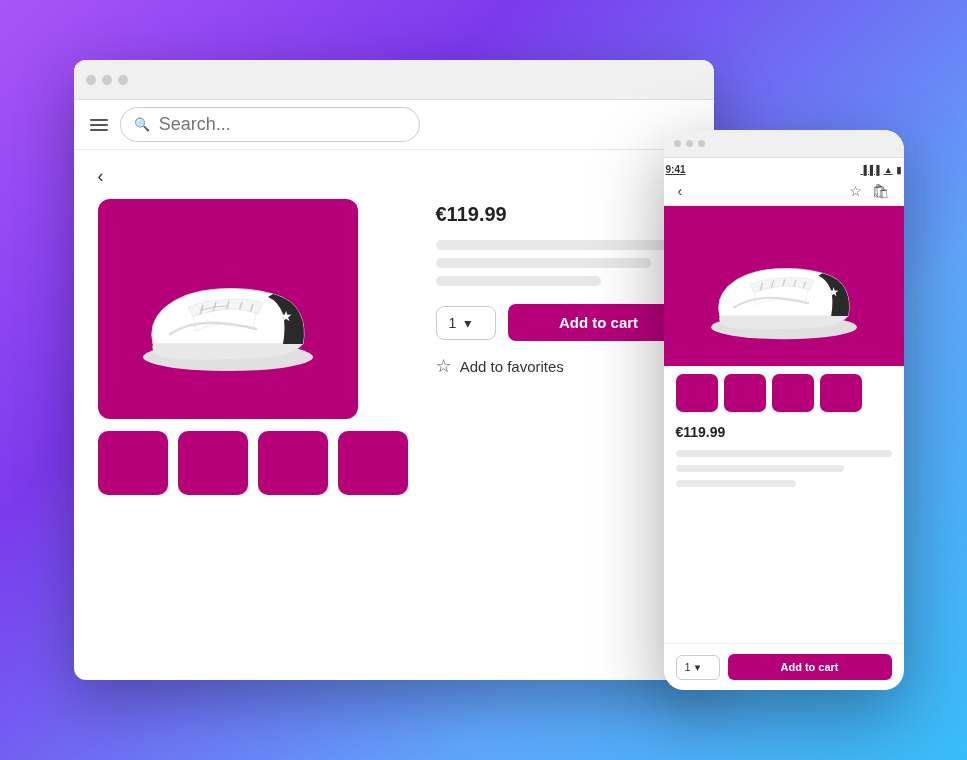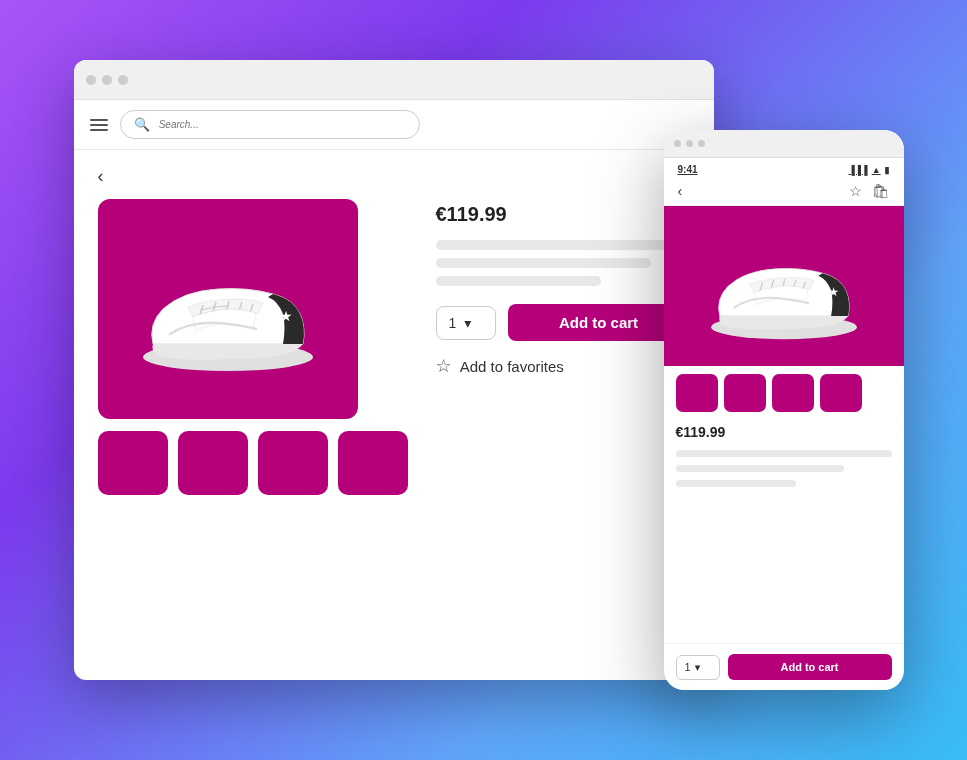--- a/index.html
+++ b/index.html
@@ -83,25 +83,24 @@
       border: 1.5px solid #ccc;
       border-radius: 20px;
       padding: 6px 14px;
       gap: 8px;
       width: 300px;
     }
 
     .search-bar input {
       border: none;
       outline: none;
-      font-size: 10px;
+      font-size: 18px;
       color: #1d4ed8;
       background: transparent;
       width: 100%;
-      font-style: italic;
     }
 
     .search-icon-svg {
       color: #888;
       font-size: 13px;
     }
 
     .cart-button {
       margin-left: auto;
       display: flex;
@@ -268,21 +267,21 @@
     .mobile-dot {
       width: 7px;
       height: 7px;
       border-radius: 50%;
       background: #ccc;
     }
 
     .mobile-status-bar {
       display: flex;
       justify-content: space-between;
-      padding: 6px 14px 2px;
+      padding: 6px 2px 2px;
       font-size: 10px;
       font-weight: 600;
       color: #333;
       text-decoration: underline;
     }
 
     .mobile-status-right {
       display: flex;
       gap: 4px;
       align-items: center;

